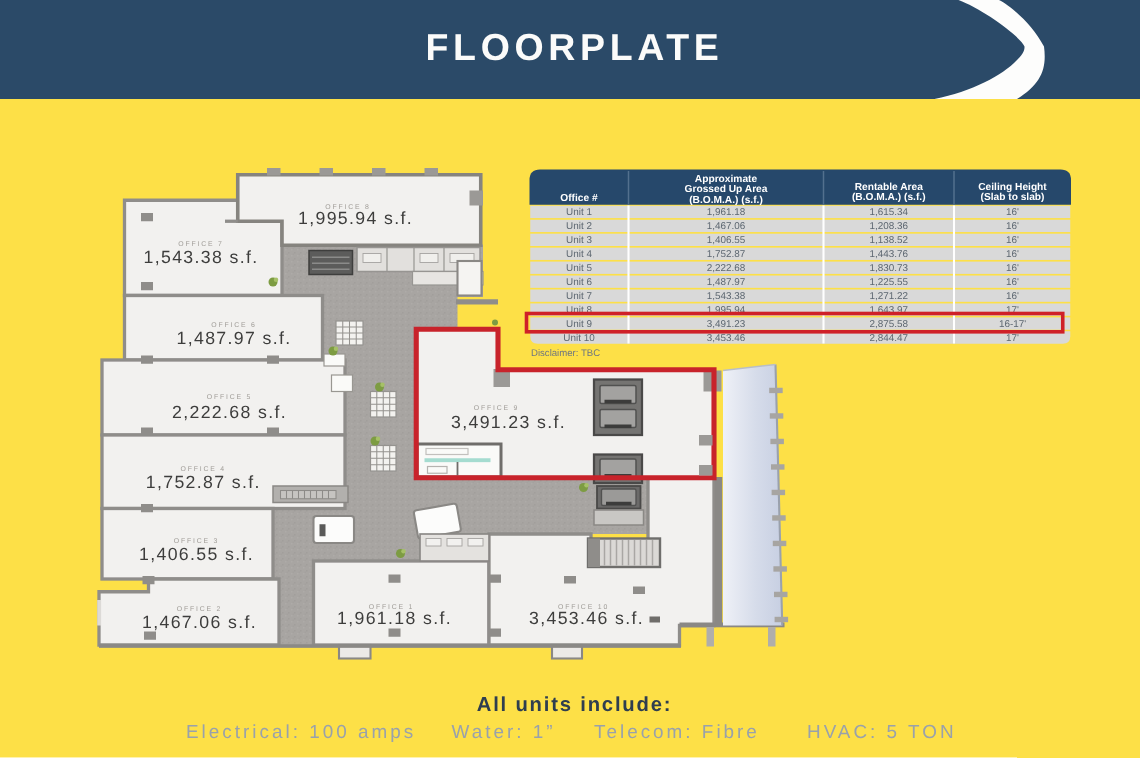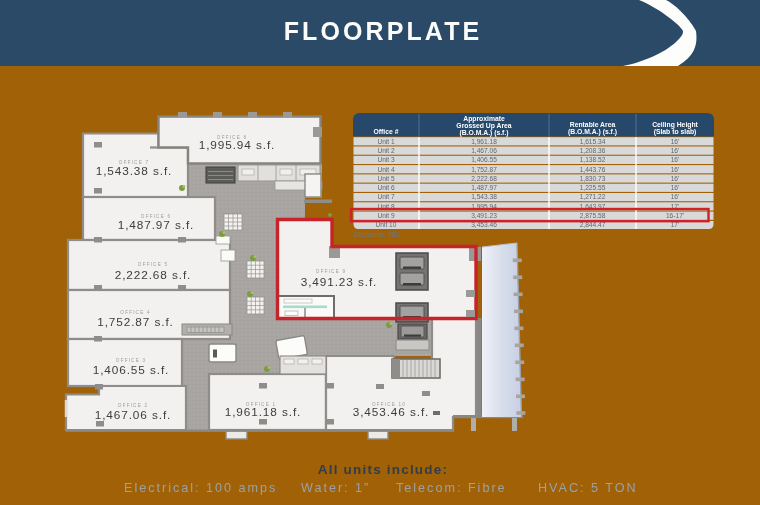--- a/index.html
+++ b/index.html
@@ -1,16 +1,16 @@
 <!DOCTYPE html>
 <html><head>
 <meta charset="utf-8">
 <style>
 html,body{margin:0;padding:0;background:#ffffff;}
-.page{position:relative;width:760px;height:505px;overflow:hidden;background:#a16207;font-family:"Liberation Sans",sans-serif;}
+.page{position:relative;width:760px;height:505px;overflow:hidden;background:#fde047;font-family:"Liberation Sans",sans-serif;}
 svg{position:absolute;left:0;top:0;}
 text{font-family:"Liberation Sans",sans-serif;}
 </style>
 </head>
 <body>
 <div class="page">
 <svg width="760" height="505" viewBox="0 0 760 505">
 <defs>
 <clipPath id="barclip">
           <rect x="0" y="0" width="760" height="66"></rect>

